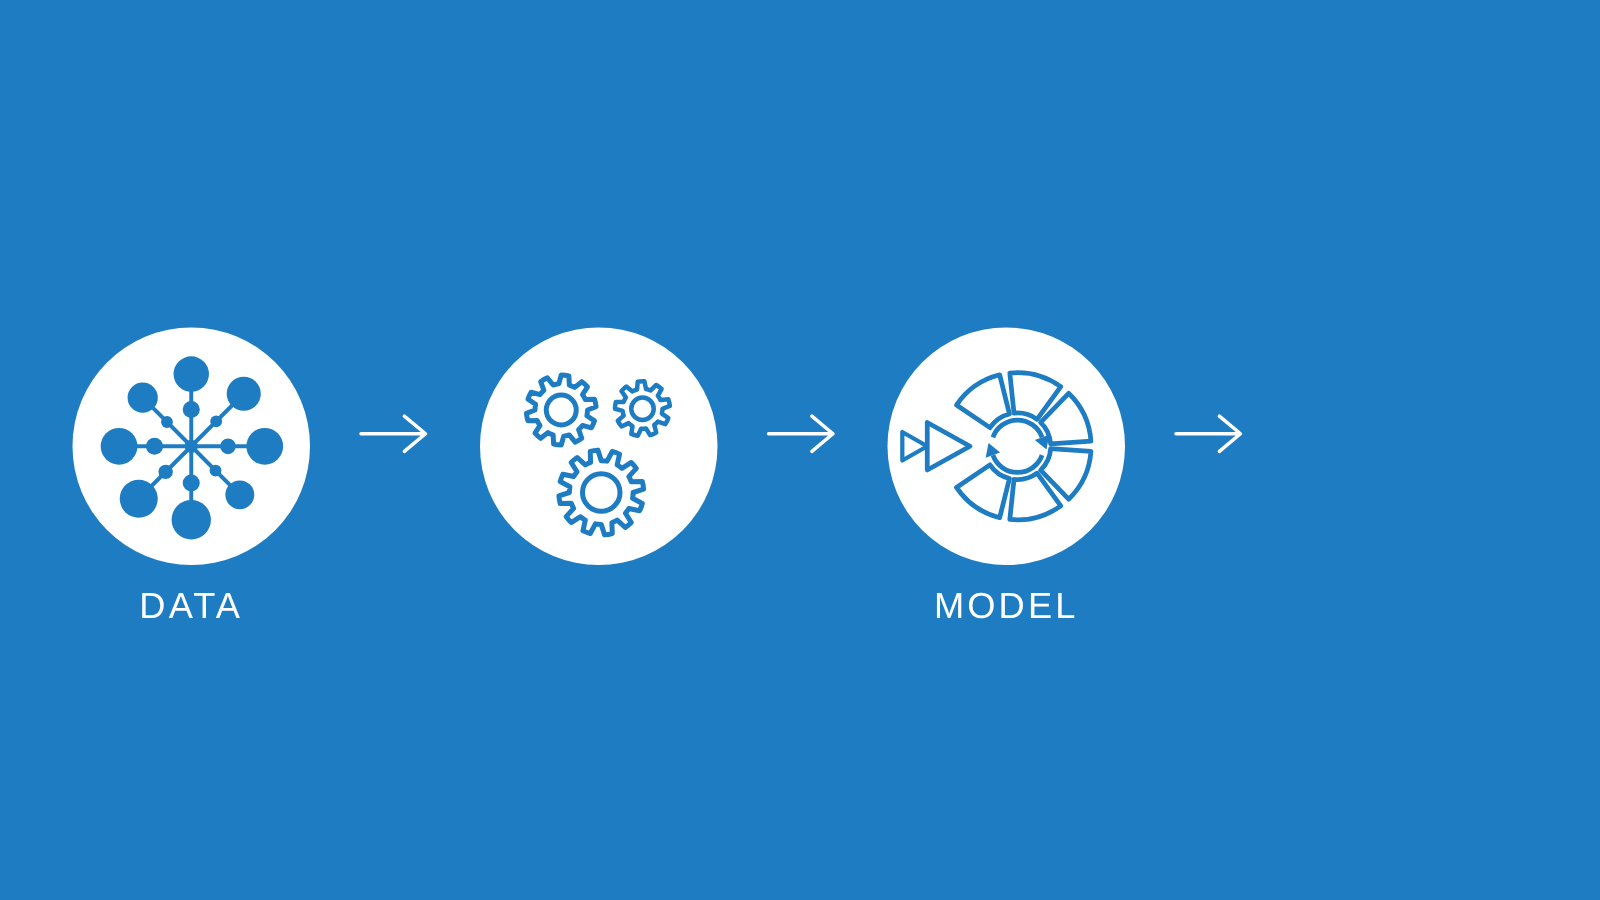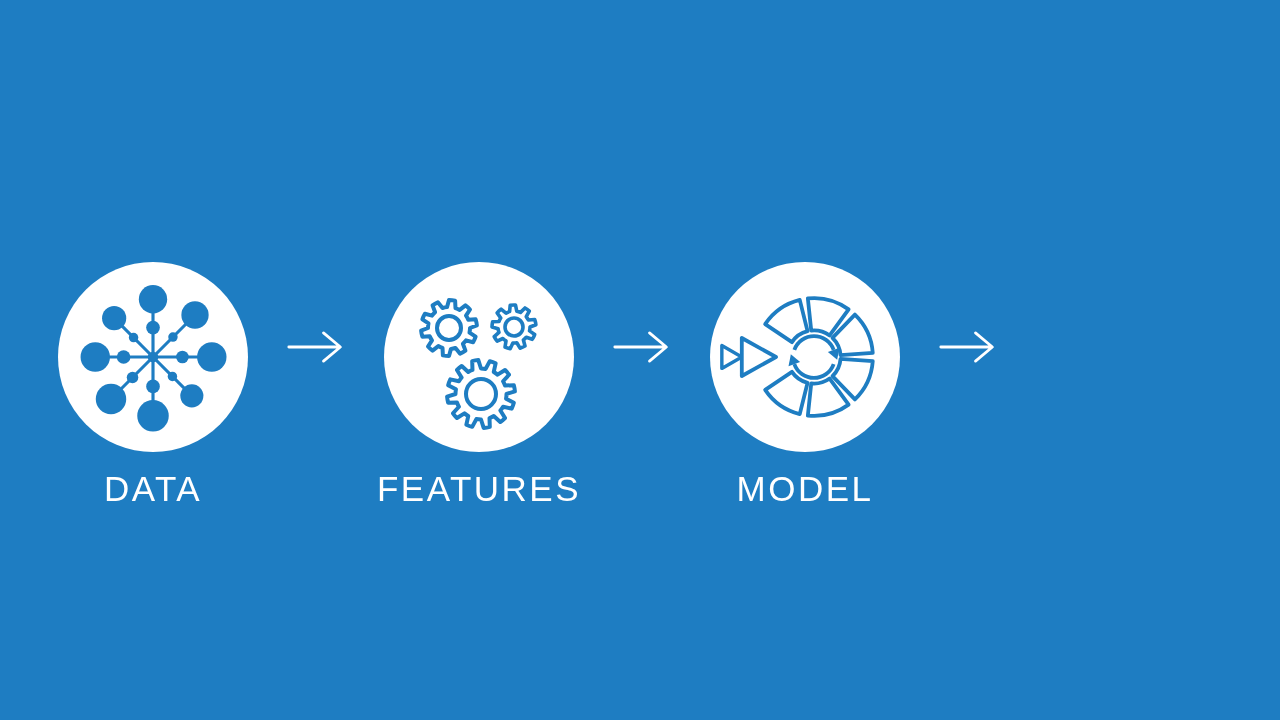--- a/index.html
+++ b/index.html
@@ -8,21 +8,21 @@
     background:var(--bg,#1E7DC2);
     font-family:"Liberation Sans",sans-serif;
   }
   .flow{display:flex;align-items:flex-start;padding:262px 0 0 58px;}
   .step{width:190px;display:flex;flex-direction:column;align-items:center;}
   .circle{
     width:190px;height:190px;border-radius:50%;background:#ffffff;
     display:flex;align-items:center;justify-content:center;position:relative;
   }
   .label{
-    margin-top:17px;color:var(--text,#ffffff);font-size:35px;
+    margin-top:17px;color:var(--text,#ffffff);font-size:29px;
     letter-spacing:2.5px;font-weight:400;white-space:nowrap;
   }
   .arrowbox{width:136px;display:flex;justify-content:center;margin-top:63px;flex:none;}
   .stk{stroke:var(--accent,#1E7DC2);fill:none;}
   .fil{fill:var(--accent,#1E7DC2);stroke:none;}
   .filwhite{fill:#ffffff;stroke:var(--accent,#1E7DC2);}
   .arrowline{stroke:#ffffff;fill:none;}
   #model-icon{position:relative;left:9px;}
 </style>
 </head>
@@ -83,21 +83,20 @@
         <g transform="translate(35,-30)">
           <path class="stk" stroke-width="3.6" stroke-linejoin="round" d="M 16.00 0.00 A 16 16 0 0 1 15.52 3.87 L 20.67 7.52 A 22 22 0 0 1 18.24 12.30 L 12.26 10.28 A 16 16 0 0 1 9.40 12.94 L 11.00 19.05 A 22 22 0 0 1 6.06 21.15 L 2.78 15.76 A 16 16 0 0 1 -1.12 15.96 L -3.82 21.67 A 22 22 0 0 1 -8.95 20.10 L -8.00 13.86 A 16 16 0 0 1 -11.11 11.51 L -16.85 14.14 A 22 22 0 0 1 -19.77 9.64 L -15.04 5.47 A 16 16 0 0 1 -15.91 1.67 L -22.00 0.00 A 22 22 0 0 1 -21.35 -5.32 L -15.04 -5.47 A 16 16 0 0 1 -13.26 -8.95 L -16.85 -14.14 A 22 22 0 0 1 -12.93 -17.80 L -8.00 -13.86 A 16 16 0 0 1 -4.41 -15.38 L -3.82 -21.67 A 22 22 0 0 1 1.53 -21.95 L 2.78 -15.76 A 16 16 0 0 1 6.51 -14.62 L 11.00 -19.05 A 22 22 0 0 1 15.28 -15.83 L 12.26 -10.28 A 16 16 0 0 1 14.38 -7.01 L 20.67 -7.52 A 22 22 0 0 1 21.88 -2.30 L 16.00 -0.00 Z"></path>
           <circle class="stk" stroke-width="3.6" r="9"></circle>
         </g>
         <g transform="translate(2,37)">
           <path class="stk" stroke-width="4" stroke-linejoin="round" d="M 25.50 0.00 A 25.5 25.5 0 0 1 25.07 4.65 L 32.84 8.80 A 34 34 0 0 1 30.69 14.64 L 22.08 12.75 A 25.5 25.5 0 0 1 19.39 16.56 L 24.04 24.04 A 34 34 0 0 1 19.26 28.02 L 12.75 22.08 A 25.5 25.5 0 0 1 8.51 24.04 L 8.80 32.84 A 34 34 0 0 1 2.67 33.90 L 0.00 25.50 A 25.5 25.5 0 0 1 -4.65 25.07 L -8.80 32.84 A 34 34 0 0 1 -14.64 30.69 L -12.75 22.08 A 25.5 25.5 0 0 1 -16.56 19.39 L -24.04 24.04 A 34 34 0 0 1 -28.02 19.26 L -22.08 12.75 A 25.5 25.5 0 0 1 -24.04 8.51 L -32.84 8.80 A 34 34 0 0 1 -33.90 2.67 L -25.50 0.00 A 25.5 25.5 0 0 1 -25.07 -4.65 L -32.84 -8.80 A 34 34 0 0 1 -30.69 -14.64 L -22.08 -12.75 A 25.5 25.5 0 0 1 -19.39 -16.56 L -24.04 -24.04 A 34 34 0 0 1 -19.26 -28.02 L -12.75 -22.08 A 25.5 25.5 0 0 1 -8.51 -24.04 L -8.80 -32.84 A 34 34 0 0 1 -2.67 -33.90 L -0.00 -25.50 A 25.5 25.5 0 0 1 4.65 -25.07 L 8.80 -32.84 A 34 34 0 0 1 14.64 -30.69 L 12.75 -22.08 A 25.5 25.5 0 0 1 16.56 -19.39 L 24.04 -24.04 A 34 34 0 0 1 28.02 -19.26 L 22.08 -12.75 A 25.5 25.5 0 0 1 24.04 -8.51 L 32.84 -8.80 A 34 34 0 0 1 33.90 -2.67 L 25.50 -0.00 Z"></path>
           <circle class="stk" stroke-width="4" r="15"></circle>
         </g>
       </svg>
     </div>
-    <div class="label">FEATURES</div>
   </div>
 
   <div class="arrowbox">
     <svg width="60" height="44" viewBox="0 0 64 44">
       <path class="arrowline" stroke-width="3" stroke-linecap="round" stroke-linejoin="round" d="M3 22 H57 M40 7 L58 22 L40 37"></path>
     </svg>
   </div>
 
   <div class="step">
     <div class="circle">

